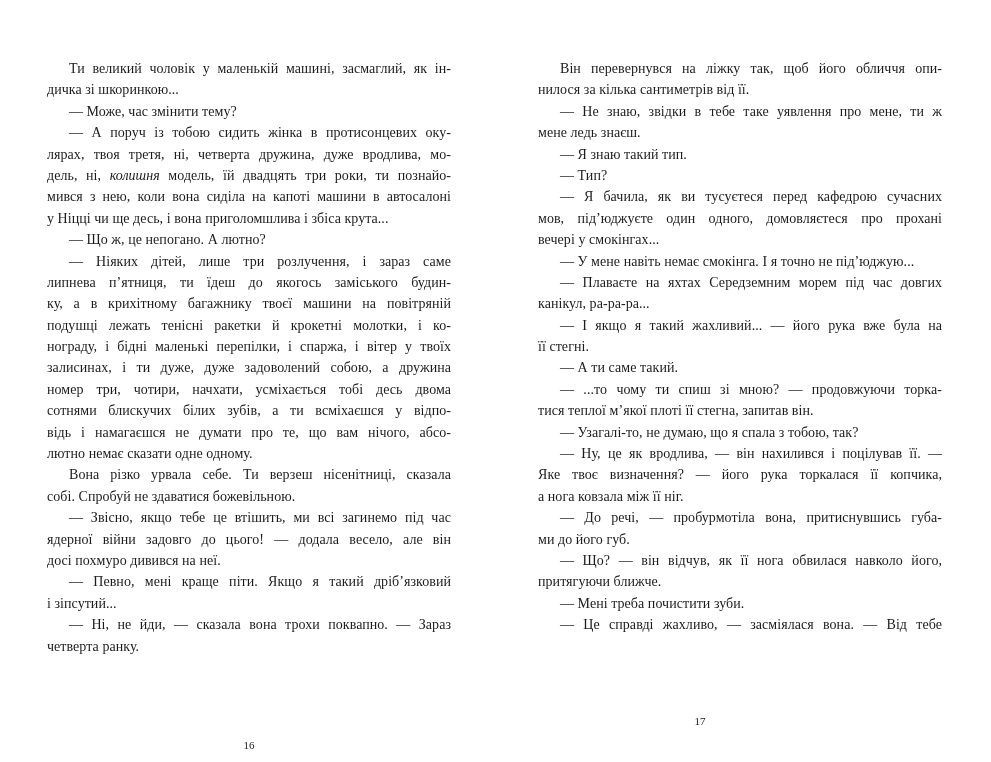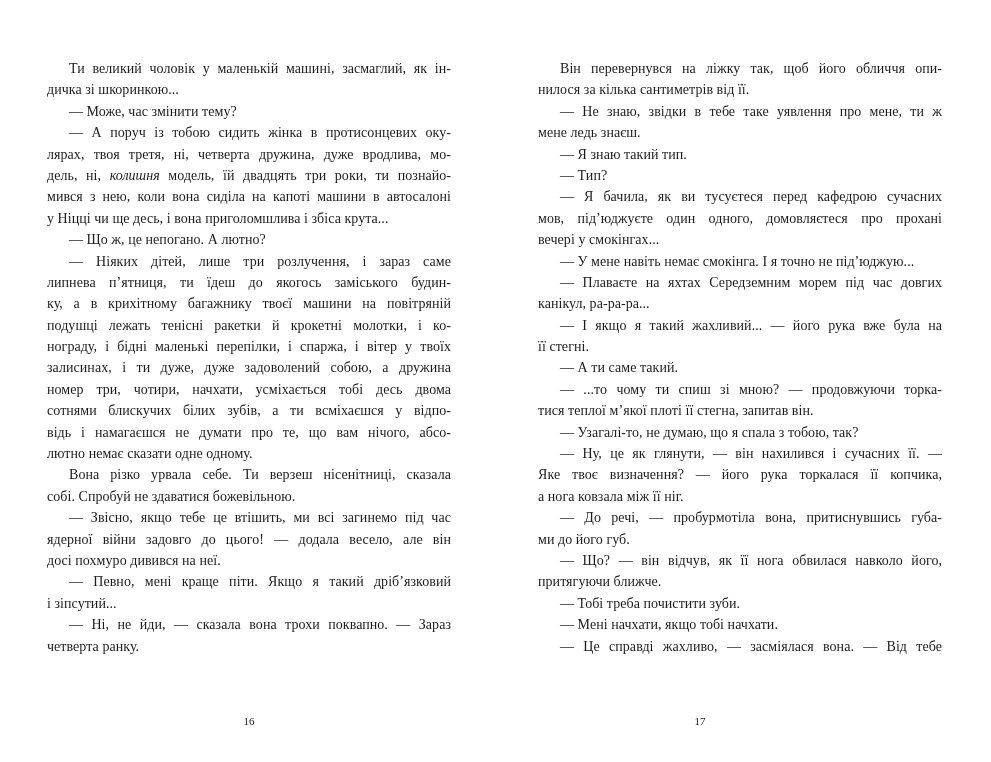--- a/index.html
+++ b/index.html
@@ -40,21 +40,21 @@
   .line.last  { text-align-last: left; }
   .line.first { text-indent: 22px; }
   .page-number {
     position: absolute;
     top: 714px;
     width: 40px;
     text-align: center;
     font-size: 11px;
     line-height: 14px;
   }
-  .pn-left  { left: 229px; }
+  .pn-left  { left: 229px; margin-top: 24px; }
   .pn-right { left: 680px; }
 </style>
 </head>
 <body style="background: rgb(255, 255, 255); color: rgb(28, 28, 28);">
 
 <div class="spread">
 
   <div class="page page-left">
     <div class="text-block">
         <div class="line first">Ти великий чоловік у маленькій машині, засмаглий, як ін-</div>
@@ -101,29 +101,28 @@
         <div class="line last">вечері у смокінгах...</div>
         <div class="line first last">— У мене навіть немає смокінга. І я точно не під’юджую...</div>
         <div class="line first">— Плаваєте на яхтах Середземним морем під час довгих</div>
         <div class="line last">канікул, ра-ра-ра...</div>
         <div class="line first">— І якщо я такий жахливий... — його рука вже була на</div>
         <div class="line last">її стегні.</div>
         <div class="line first last">— А ти саме такий.</div>
         <div class="line first">— ...то чому ти спиш зі мною? — продовжуючи торка-</div>
         <div class="line last">тися теплої м’якої плоті її стегна, запитав він.</div>
         <div class="line first last">— Узагалі-то, не думаю, що я спала з тобою, так?</div>
-        <div class="line first">— Ну, це як глянути, — він нахилився і сучасних її. —</div>
+        <div class="line first">— Ну, це як вродлива, — він нахилився і поцілував її. —</div>
         <div class="line">Яке твоє визначення? — його рука торкалася її копчика,</div>
         <div class="line last">а нога ковзала між її ніг.</div>
         <div class="line first">— До речі, — пробурмотіла вона, притиснувшись губа-</div>
         <div class="line last">ми до його губ.</div>
         <div class="line first">— Що? — він відчув, як її нога обвилася навколо його,</div>
         <div class="line last">притягуючи ближче.</div>
-        <div class="line first last">— Тобі треба почистити зуби.</div>
-        <div class="line first last">— Мені начхати, якщо тобі начхати.</div>
+        <div class="line first last">— Мені треба почистити зуби.</div>
         <div class="line first">— Це справді жахливо, — засміялася вона. — Від тебе</div>
       </div>
   </div>
 
   <div class="page-number pn-left">16</div>
 
   <div class="page-number pn-right">17</div>
 
 </div>
 

